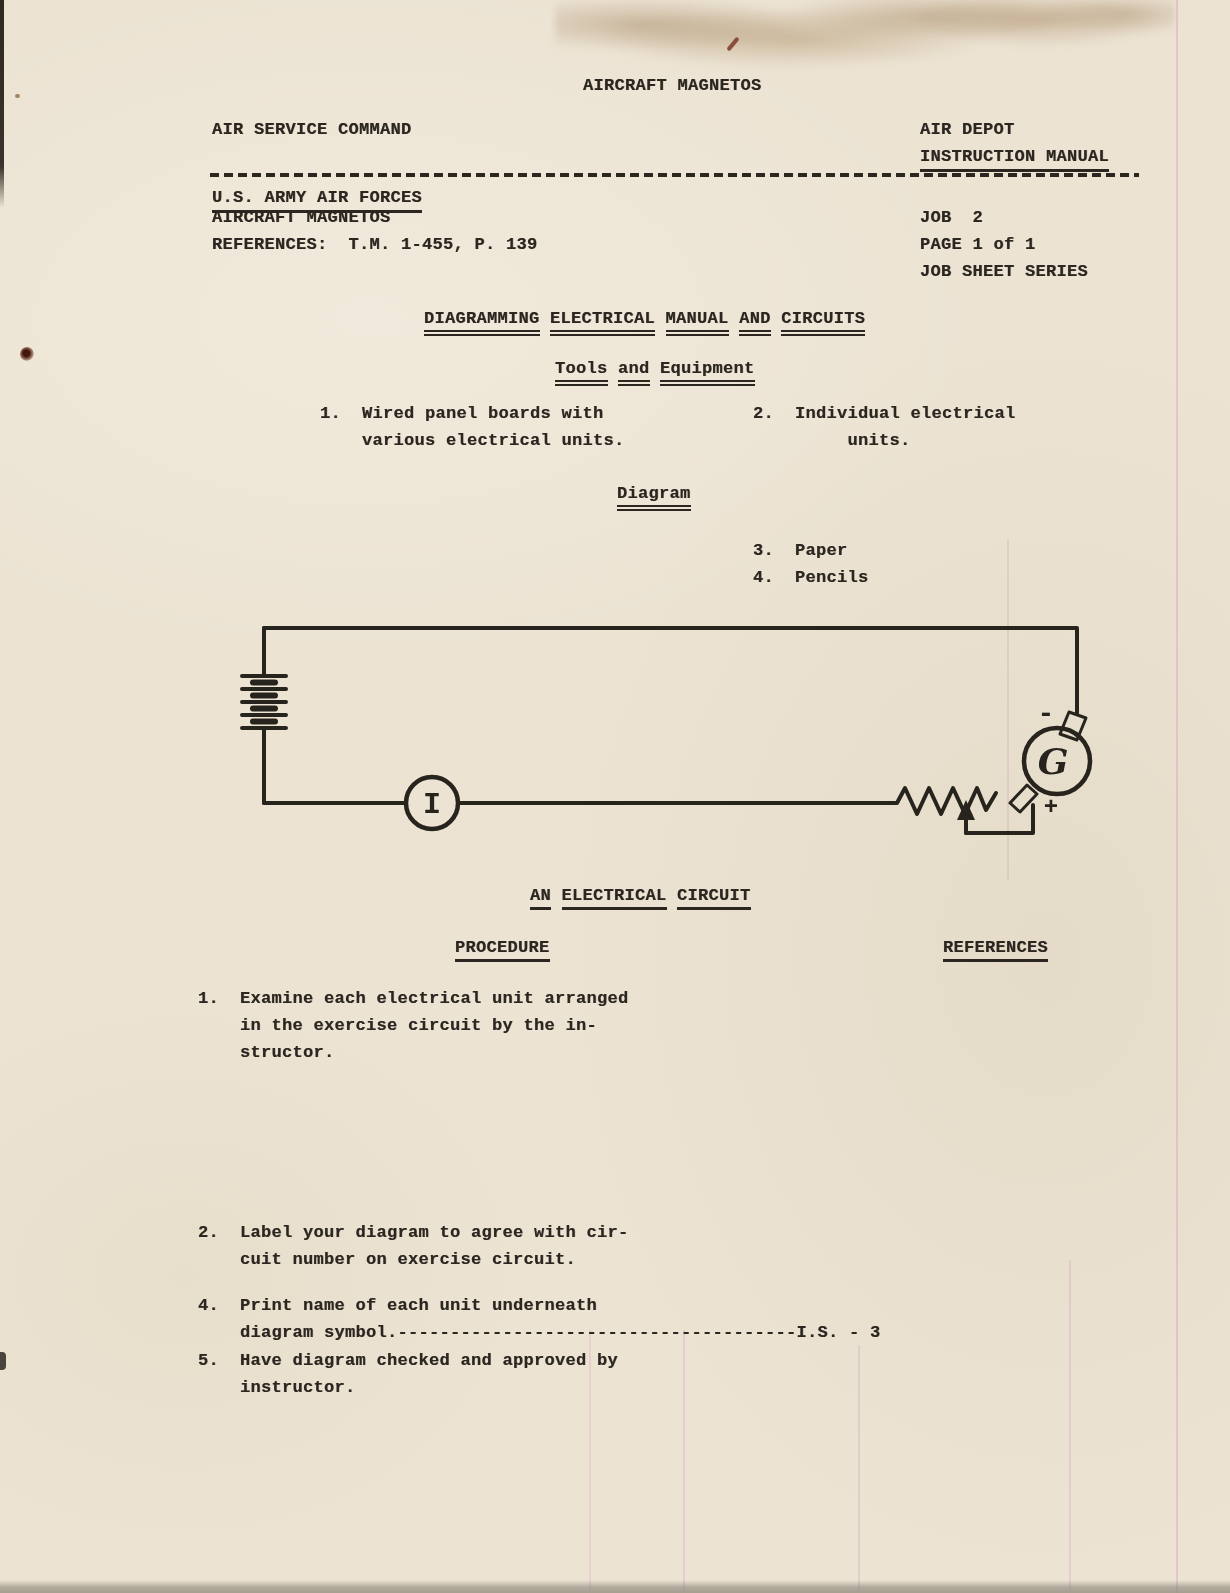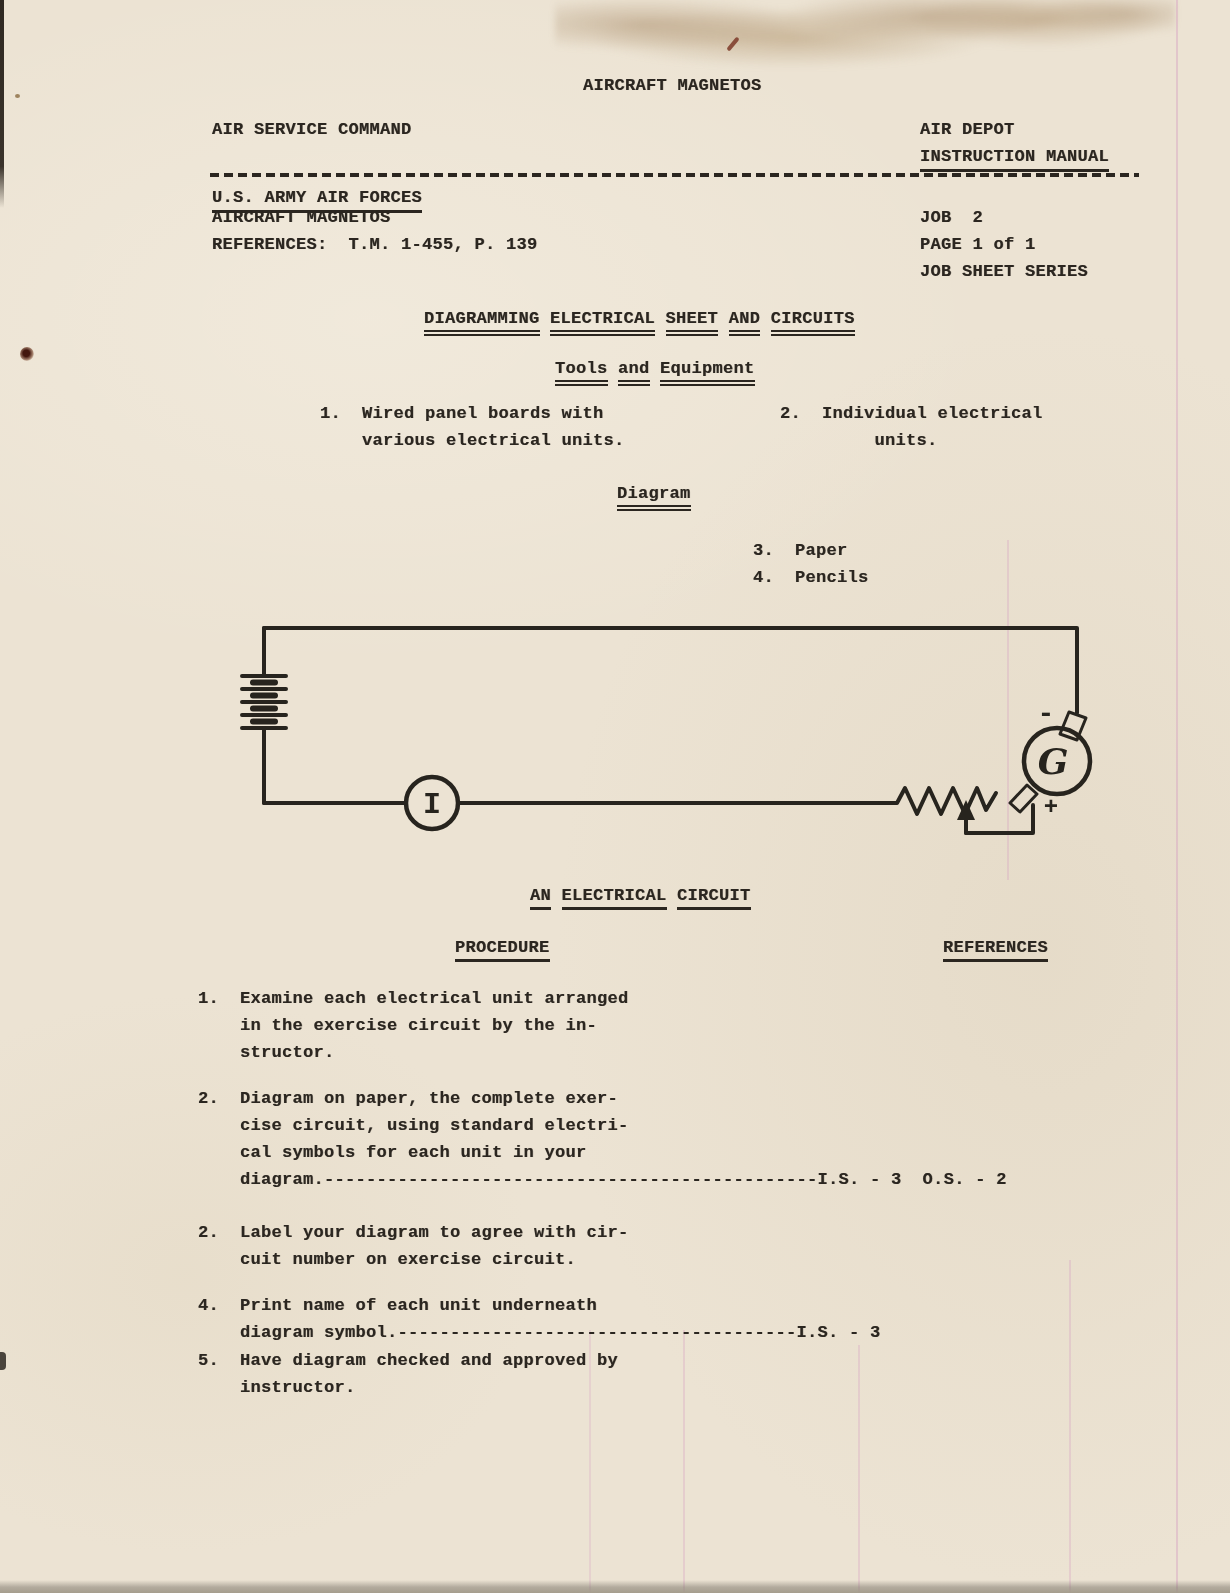--- a/index.html
+++ b/index.html
@@ -59,25 +59,25 @@
   <div class="t" style="left:920px;top:116px;">AIR DEPOT</div>
   <div class="t" style="left:920px;top:143px;"><span class="ul">INSTRUCTION MANUAL</span></div>
   <div class="dashrule" style="left:210px;top:173px;width:929px;"></div>
 
   <div class="t" style="left:212px;top:204px;">AIRCRAFT MAGNETOS</div>
   <div class="t" style="left:212px;top:231px;">REFERENCES:  T.M. 1-455, P. 139</div>
   <div class="t" style="left:920px;top:204px;">JOB  2</div>
   <div class="t" style="left:920px;top:231px;">PAGE 1 of 1</div>
   <div class="t" style="left:920px;top:258px;">JOB SHEET SERIES</div>
 
-  <div class="t wu double" style="left:424px;top:305px;"><span class="u">DIAGRAMMING</span> <span class="u">ELECTRICAL</span> <span class="u">SHEET</span> <span class="u">AND</span> <span class="u">CIRCUITS</span></div>
+  <div class="t wu double" style="left:424px;top:305px;"><span class="u">DIAGRAMMING</span> <span class="u">ELECTRICAL</span> <span class="u">MANUAL</span> <span class="u">AND</span> <span class="u">CIRCUITS</span></div>
   <div class="t wu double" style="left:555px;top:355px;"><span class="u">Tools</span> <span class="u">and</span> <span class="u">Equipment</span></div>
   <div class="t" style="left:320px;top:400px;">1.  Wired panel boards with
     various electrical units.</div>
-  <div class="t" style="left:780px;top:400px;">2.  Individual electrical
+  <div class="t" style="left:753px;top:400px;">2.  Individual electrical
          units.</div>
   <div class="t wu double" style="left:617px;top:480px;"><span class="u">Diagram</span></div>
   <div class="t" style="left:753px;top:528px;margin-top:9px;">3.  Paper
 4.  Pencils</div>
 
   <svg style="position:absolute;left:180px;top:592px;" width="950" height="268" viewBox="180 592 950 268" fill="none" stroke="#27241e" stroke-width="4" stroke-linejoin="round" stroke-linecap="round">
     <path d="M264 628 H1077 V713"></path>
     <g>
       <path d="M264 628 V676"></path>
       <path stroke-width="4" d="M242 676 H286 M242 689 H286 M242 702 H286 M242 715 H286 M242 728 H286"></path>
@@ -107,24 +107,20 @@
   </svg>
 
   <div class="t wu" style="left:530px;top:882px;"><span class="u">AN</span> <span class="u">ELECTRICAL</span> <span class="u">CIRCUIT</span></div>
 
   <div class="t wu" style="left:455px;top:934px;"><span class="u">PROCEDURE</span></div>
   <div class="t wu" style="left:943px;top:934px;"><span class="u">REFERENCES</span></div>
 
   <div class="t" style="left:198px;top:985px;width:1010px;">1.  Examine each electrical unit arranged
     in the exercise circuit by the in-
     structor.</div>
-  <div class="t" style="left:198px;top:1085px;width:1010px;">2.  Diagram on paper, the complete exer-
-    cise circuit, using standard electri-
-    cal symbols for each unit in your
-    diagram.-----------------------------------------------I.S. - 3  O.S. - 2</div>
   <div class="t" style="left:198px;top:1219px;width:1010px;">2.  Label your diagram to agree with cir-
     cuit number on exercise circuit.</div>
   <div class="t" style="left:198px;top:1292px;width:1010px;">4.  Print name of each unit underneath
     diagram symbol.--------------------------------------I.S. - 3</div>
   <div class="t" style="left:198px;top:1347px;width:1010px;">5.  Have diagram checked and approved by
     instructor.</div>
 
 </div>
 
 </body></html>

